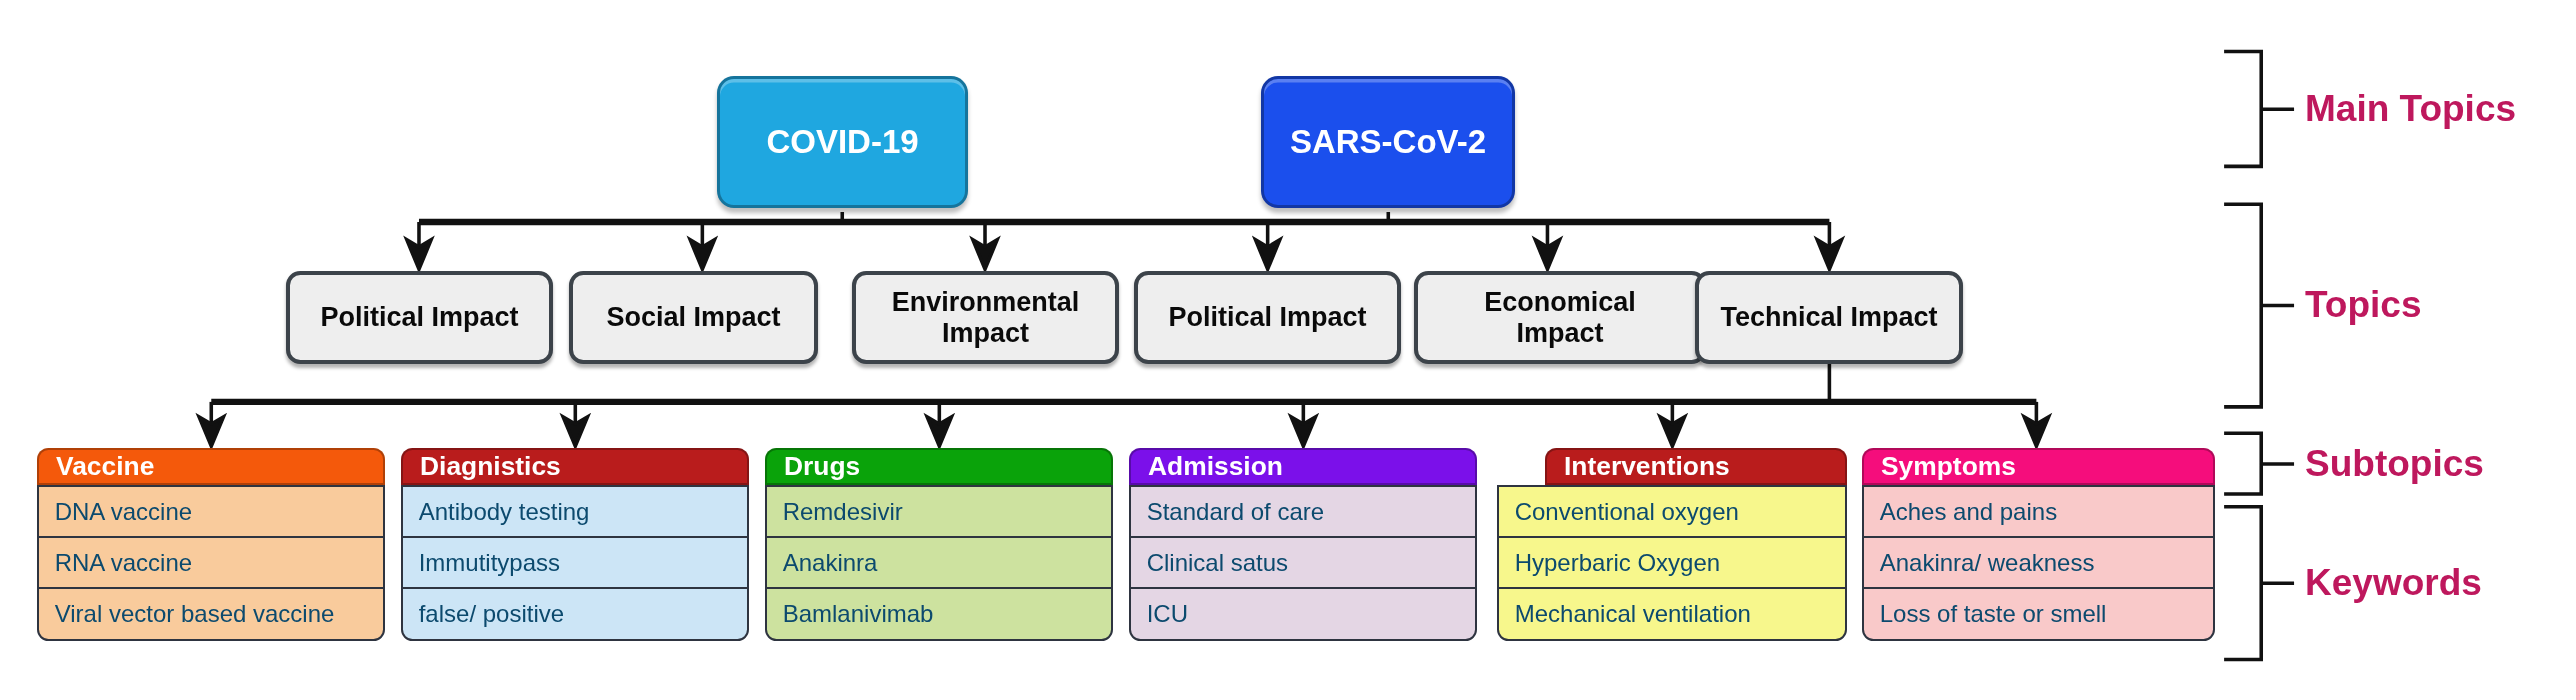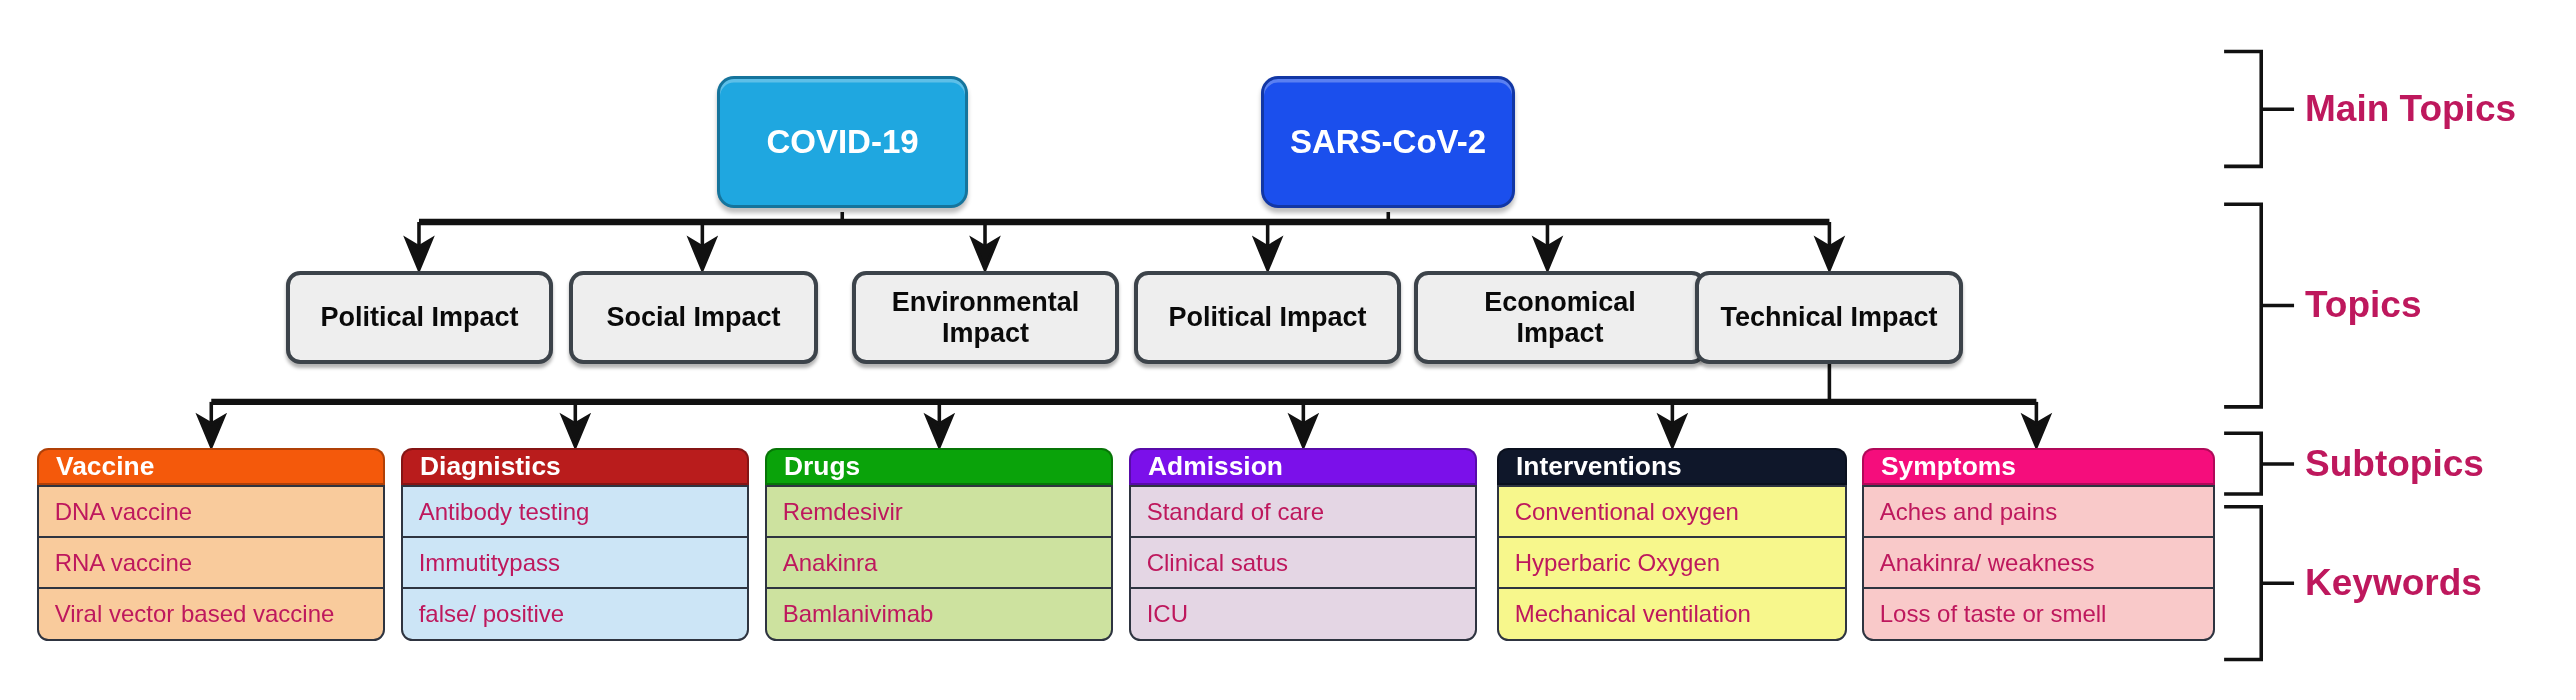--- a/index.html
+++ b/index.html
@@ -32,21 +32,21 @@
   .kw-table{position:absolute;top:448px;width:348px;}
   .kw-header{
     height:37px;border-radius:11.4px 11.4px 0 0;box-sizing:border-box;
     border:2.9px solid rgba(0,0,0,0.28);
     display:flex;align-items:center;
     padding-left:17px;font-size:26.4px;font-weight:bold;color:#ffffff;
   }
   .kw-row{
     height:54px;box-sizing:border-box;border:2.9px solid #2E3440;
     display:flex;align-items:center;padding-left:15.7px;
-    font-size:24px;color:#be185d;
+    font-size:24px;color:#0c4a6e;
   }
   .kw-row + .kw-row{margin-top:-2.9px;}
   .kw-row:last-child{border-radius:0 0 11.4px 11.4px;}
 
   
   .side-label{
     position:absolute;left:2305px;transform:translateY(-50%);
     font-size:37px;font-weight:bold;color:#be185d;white-space:nowrap;
   }
 </style>
@@ -135,21 +135,21 @@
   </div>
 
   <div class="kw-table" style="left:1129px;">
     <div class="kw-header" style="background-color: rgb(123, 16, 234);">Admission</div>
     <div class="kw-row" style="background-color: rgb(228, 214, 228);">Standard of care</div>
     <div class="kw-row" style="background-color: rgb(228, 214, 228);">Clinical satus</div>
     <div class="kw-row" style="background-color: rgb(228, 214, 228);">ICU</div>
   </div>
 
   <div class="kw-table" style="left:1497px;width:350px;">
-    <div class="kw-header" style="background-color: #0f172a;">Interventions</div>
+    <div class="kw-header" style="background-color: #b91c1c; margin-left: 48px;">Interventions</div>
     <div class="kw-row" style="background-color: rgb(247, 247, 140);">Conventional oxygen</div>
     <div class="kw-row" style="background-color: rgb(247, 247, 140);">Hyperbaric Oxygen</div>
     <div class="kw-row" style="background-color: rgb(247, 247, 140);">Mechanical ventilation</div>
   </div>
 
   <div class="kw-table" style="left:1862px;width:353px;">
     <div class="kw-header" style="background-color: rgb(245, 13, 124);">Symptoms</div>
     <div class="kw-row" style="background-color: rgb(249, 201, 201);">Aches and pains</div>
     <div class="kw-row" style="background-color: rgb(249, 201, 201);">Anakinra/ weakness</div>
     <div class="kw-row" style="background-color: rgb(249, 201, 201);">Loss of taste or smell</div>

